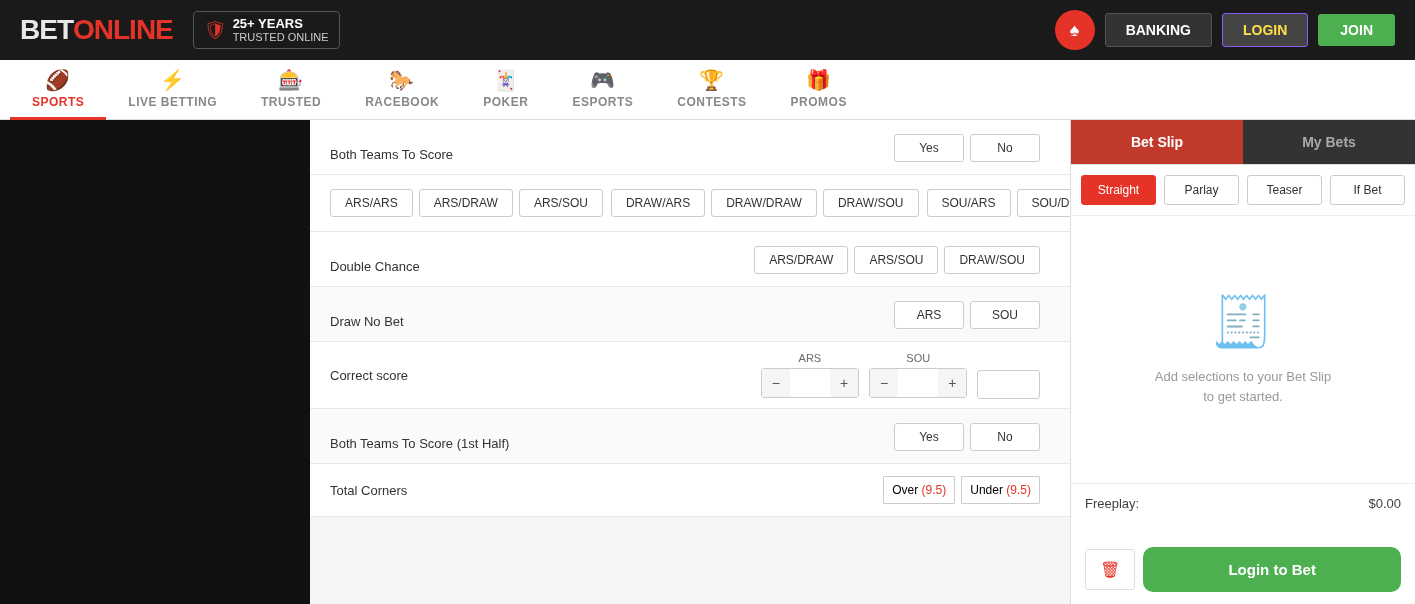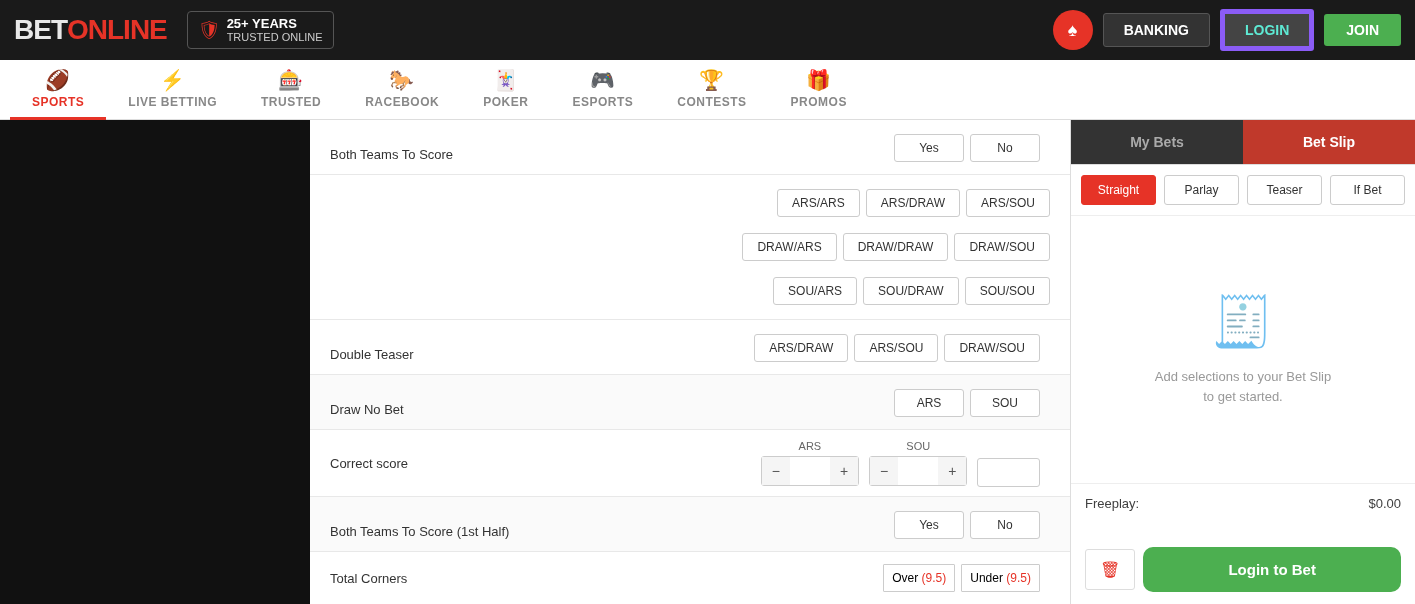--- a/index.html
+++ b/index.html
@@ -3,21 +3,21 @@
   <meta charset="utf-8">
   <style>
     * { box-sizing: border-box; margin: 0; padding: 0; }
     body { font-family: Arial, sans-serif; background: #1a1a1a; color: #fff; width: 1415px; overflow-x: hidden; }
 
     
     .header {
       background: #1a1a1a;
       display: flex;
       align-items: center;
-      padding: 0 14px;
+      padding: 0 20px;
       height: 60px;
       justify-content: space-between;
     }
     .header-left { display: flex; align-items: center; gap: 20px; }
     .logo { display: flex; align-items: center; }
     .logo-bet { color: #e8e8e8; font-size: 28px; font-weight: 900; letter-spacing: -1px; }
     .logo-online { color: #e63327; font-size: 28px; font-weight: 900; letter-spacing: -1px; }
     .trusted-badge {
       display: flex; align-items: center; gap: 6px;
       border: 1px solid #555; border-radius: 4px; padding: 4px 10px;
@@ -29,21 +29,21 @@
     .poker-chip-btn {
       background: #e63327; border: none; border-radius: 50%;
       width: 40px; height: 40px; display: flex; align-items: center; justify-content: center;
       cursor: pointer; font-size: 18px; color: #fff;
     }
     .btn-banking {
       background: #333; color: #fff; border: 1px solid #555;
       padding: 8px 20px; font-size: 14px; font-weight: bold; border-radius: 3px; cursor: pointer;
     }
     .btn-login {
-      background: #444; color: #5eead4; border: 5px solid #8b5cf6;
+      background: #444; color: #fde047; border: 1px solid #8b5cf6;
       padding: 8px 20px; font-size: 14px; font-weight: bold; border-radius: 3px; cursor: pointer;
     }
     .btn-join {
       background: #4caf50; color: #fff; border: none;
       padding: 8px 22px; font-size: 14px; font-weight: bold; border-radius: 3px; cursor: pointer; text-align: center;
     }
 
     
     .nav {
       background: #fff;
@@ -125,21 +125,21 @@
       background: #fff; border: 1px solid #ddd; border-radius: 3px;
       padding: 10px 14px; cursor: pointer; font-size: 16px; color: #e63327;
     }
     .login-bet-btn {
       flex: 1; background: #4caf50; color: #fff; border: none; border-radius: 10px;
       padding: 14px; font-size: 15px; font-weight: bold; cursor: pointer;
     }
 
     .half-time-block { padding: 14px 20px; background: #fff; border-bottom: 1px solid #e8e8e8; }
     .half-time-label { font-size: 13px; color: #333; font-weight: 500; margin-bottom: 8px; }
-    .half-time-rows { display: flex; flex-direction: column; gap: 16px; }
+    .half-time-rows { display: flex; flex-direction: row; gap: 8px; }
     .ht-row { display: flex; gap: 6px; justify-content: flex-end; }
 
     .corners-row { display: flex; align-items: center; padding: 12px 20px; background: #fff; border-bottom: 1px solid #e8e8e8; }
     .corner-btn { border: 1px solid #ccc; background: #fff; padding: 6px 8px; font-size: 12px; cursor: pointer; border-radius: 1px; }
     .corner-val { color: #e63327; }
   </style>
 </head>
 <body>
 
 <div class="header">
@@ -227,21 +227,21 @@
         </div>
         <div class="ht-row">
           <button class="bet-btn">SOU/ARS</button>
           <button class="bet-btn">SOU/DRAW</button>
           <button class="bet-btn">SOU/SOU</button>
         </div>
       </div>
     </div>
 
     <div class="bet-row">
-      <div class="bet-label">Double Teaser</div>
+      <div class="bet-label">Double Chance</div>
       <div class="bet-options">
         <button class="bet-btn">ARS/DRAW</button>
         <button class="bet-btn">ARS/SOU</button>
         <button class="bet-btn">DRAW/SOU</button>
       </div>
     </div>
 
     <div class="bet-row">
       <div class="bet-label">Draw No Bet</div>
       <div class="bet-options">
@@ -289,22 +289,22 @@
         <button class="corner-btn">Over <span class="corner-val">(9.5)</span></button>
         <button class="corner-btn">Under <span class="corner-val">(9.5)</span></button>
       </div>
     </div>
 
   </div>
 
   <div class="bet-slip">
 
     <div class="bet-slip-tabs">
+      <div class="bet-slip-tab">Bet Slip</div>
       <div class="bet-slip-tab inactive">My Bets</div>
-      <div class="bet-slip-tab">Bet Slip</div>
     </div>
 
     <div class="bet-type-tabs">
       <button class="bet-type-btn active">Straight</button>
       <button class="bet-type-btn">Parlay</button>
       <button class="bet-type-btn">Teaser</button>
       <button class="bet-type-btn">If Bet</button>
     </div>
 
     <div class="bet-slip-empty">

